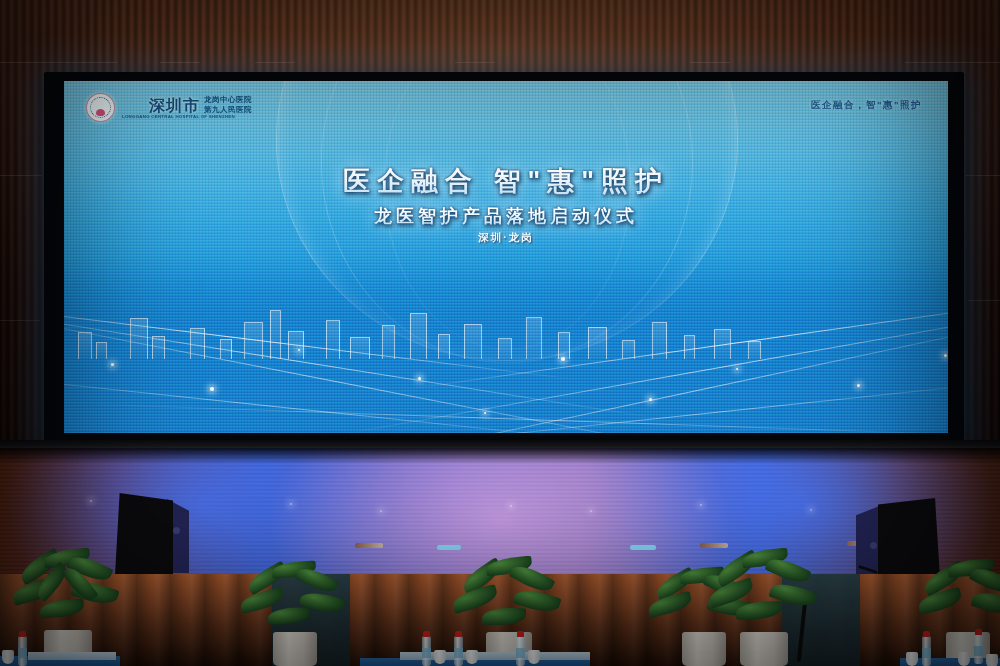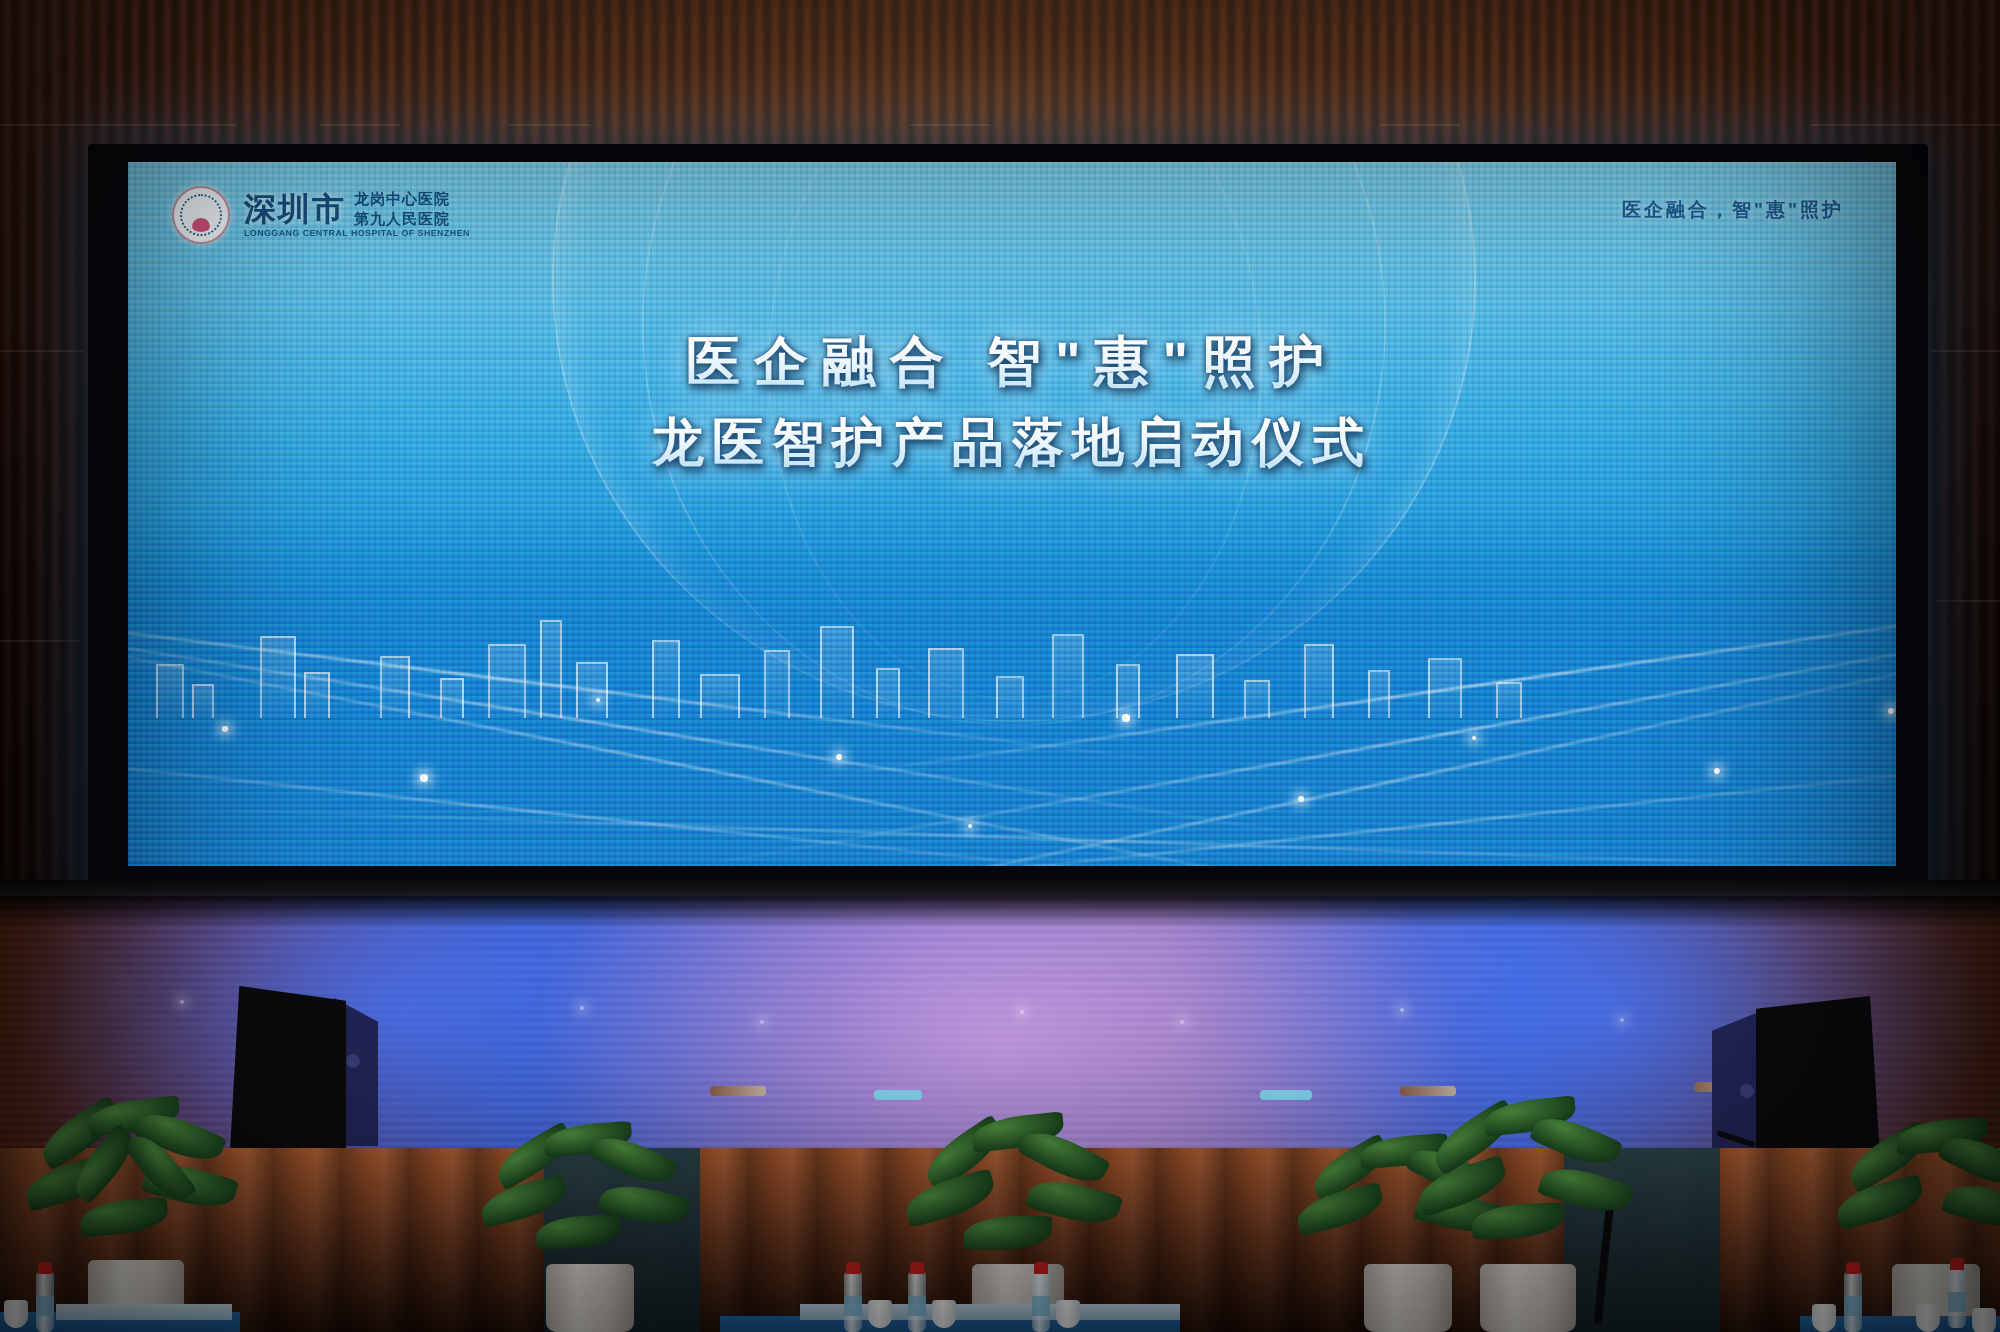--- a/index.html
+++ b/index.html
@@ -76,38 +76,38 @@
   
   .led-head{position:absolute;left:0;top:0;width:100%;height:48px;}
   .logo-block{position:absolute;left:22px;top:12px;display:flex;align-items:center;gap:7px;}
   .emblem{width:27px;height:27px;border-radius:50%;background:rgba(255,255,255,.92);
     border:1px solid rgba(170,60,90,.55);position:relative;flex:none;
     box-shadow:0 0 4px rgba(255,255,255,.7);}
   .emblem .ring{position:absolute;inset:3px;border:1px dotted #2a5d86;border-radius:50%;}
   .emblem .heart{position:absolute;left:50%;top:57%;width:9px;height:7px;margin-left:-4.5px;background:#d8527f;
     border-radius:50% 50% 50% 50%/60% 60% 40% 40%;}
   .logo-text{display:flex;flex-direction:column;line-height:1;}
-  .logo-main{display:flex;align-items:flex-end;gap:4px;}
+  .logo-main{display:flex;align-items:flex-end;gap:4px;margin-left:27px;}
   .logo-city{font-size:16px;font-weight:700;color:#14507f;letter-spacing:1px;
     text-shadow:0 0 3px rgba(255,255,255,.8);}
   .logo-dept{display:flex;flex-direction:column;font-size:7.5px;font-weight:700;color:#15527f;line-height:1.22;letter-spacing:.5px;text-align:right;}
   .logo-en{font-size:4.4px;color:#1b5a86;letter-spacing:.25px;margin-top:1.5px;white-space:nowrap;font-weight:700;}
   .head-slogan{position:absolute;right:26px;top:18px;font-size:9.5px;font-weight:700;color:#1c5f96;letter-spacing:1.5px;
     text-shadow:0 0 4px rgba(255,255,255,.55);}
 
   
   .titles{position:absolute;left:0;top:84px;width:100%;text-align:center;}
   .t-line{
     font-weight:700;color:#eef8ff;letter-spacing:5px;white-space:nowrap;line-height:1.25;
     background:linear-gradient(180deg,#ffffff 18%,#eaf6ff 52%,#b8ddf4 100%);
     -webkit-background-clip:text;background-clip:text;-webkit-text-fill-color:transparent;
     filter:drop-shadow(0 0 1px #1d4f7d) drop-shadow(1px 2px 2px rgba(8,44,80,.85)) drop-shadow(0 0 9px rgba(255,255,255,.5));
   }
   .t1{font-size:27px;letter-spacing:7px;}
-  .t2{font-size:26px;letter-spacing:4px;margin-top:6px;}
+  .t2{font-size:18px;letter-spacing:4px;margin-top:6px;}
   .t3{font-size:27px;letter-spacing:3px;margin-top:5px;}
   .t-sub{margin-top:11px;font-size:11px;font-weight:700;color:#f2fbff;letter-spacing:2px;
     text-shadow:1px 1px 2px rgba(8,44,80,.9),0 0 6px rgba(255,255,255,.5);}
   .t-loc{margin-top:4px;font-size:10.5px;font-weight:700;color:#f2fbff;letter-spacing:2px;
     text-shadow:1px 1px 2px rgba(8,44,80,.9),0 0 6px rgba(255,255,255,.5);}
 
   
   .stage-floor{
     position:absolute;left:0;top:448px;width:1000px;height:130px;
     background:
@@ -253,20 +253,21 @@
             </div>
             <span class="logo-en">LONGGANG CENTRAL HOSPITAL OF SHENZHEN</span>
           </div>
         </div>
         <div class="head-slogan">医企融合，智"惠"照护</div>
       </div>
 
       <div class="titles">
         <div class="t-line t1">医企融合  智"惠"照护</div>
         <div class="t-line t2">龙医智护产品落地启动仪式</div>
+        <div class="t-loc">深圳·龙岗</div>
       </div>
 
     </div>
   </div>
 
   <div class="stage-lip"></div>
   <div class="stage-floor">
     <div class="dot" style="left:9%;top:40%;width:2px;height:2px;opacity:.5;"></div>
     <div class="dot" style="left:17%;top:46%;width:2px;height:2px;opacity:.5;"></div>
     <div class="dot" style="left:29%;top:42%;width:2px;height:2px;opacity:.5;"></div>

